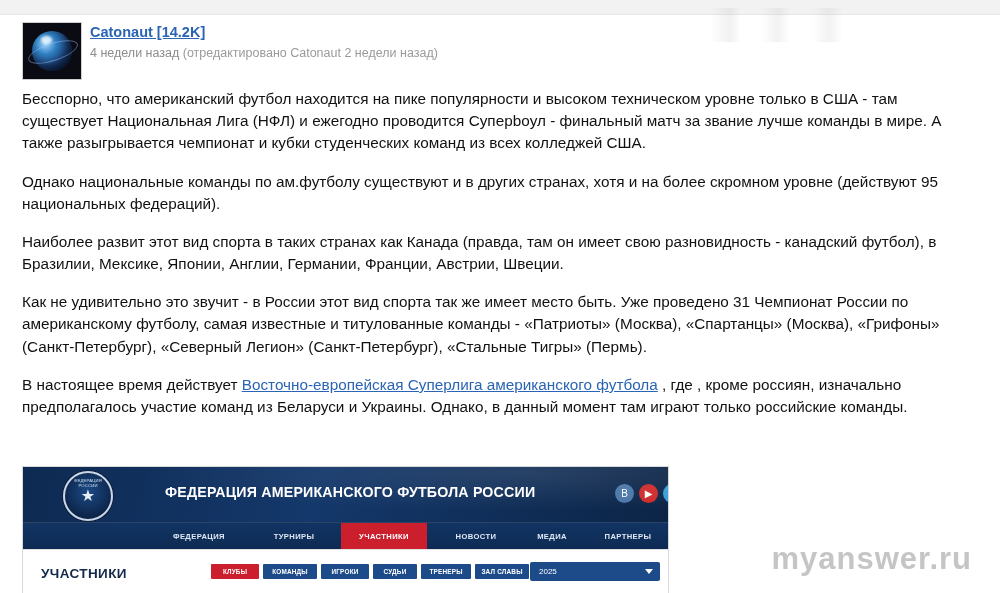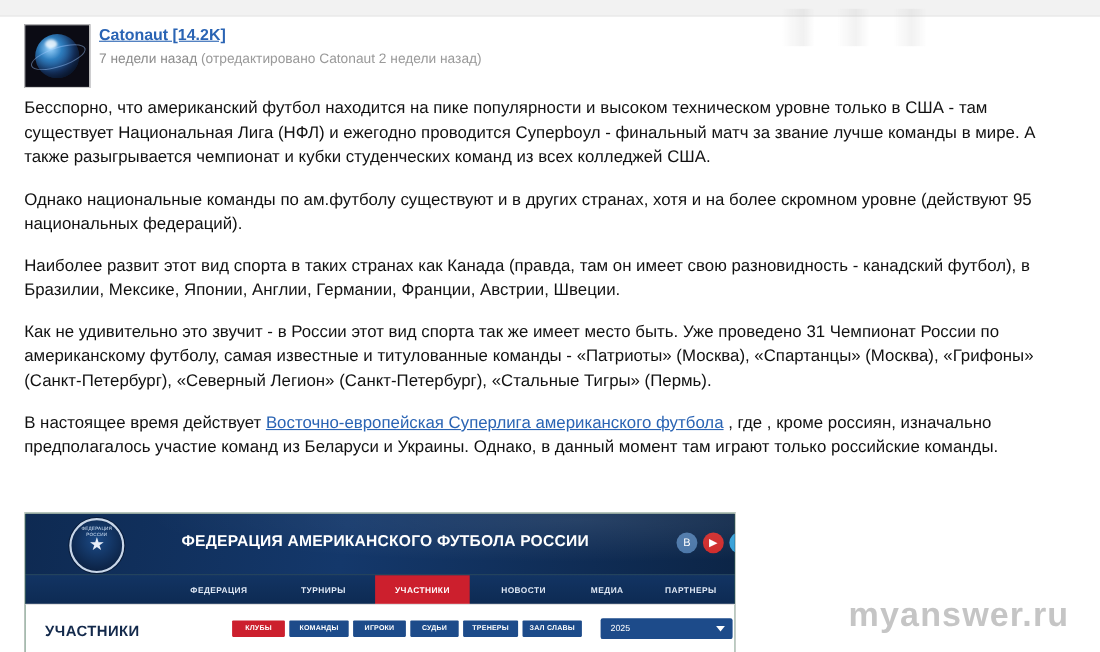--- a/index.html
+++ b/index.html
@@ -106,21 +106,21 @@
     color: #2a64b4;
     text-decoration: underline;
     cursor: pointer;
   }
 
   
   .embed {
     position: absolute;
     left: 22px; top: 466px;
     width: 645px; height: 127px;
-    background: #14532d;
+    background: #22c55e;
     overflow: hidden;
     border: 1px solid #d8d8d8;
     border-bottom: none;
   }
   .embed-hero {
     position: absolute;
     left: 0; top: 0;
     width: 645px; height: 55px;
     background: linear-gradient(100deg, #0e2a52 0%, #14386b 45%, #0c2547 100%);
   }
@@ -227,24 +227,25 @@
     font-weight: bold;
     color: #ffffff;
     background: #1d4b8a;
     text-align: center;
     letter-spacing: 0.2px;
     border-radius: 1px;
   }
   .chip.active { background: #cc1f2d; }
   .year-select {
     position: absolute;
-    left: 523px; top: 12px;
+    left: 507px; top: 12px;
     width: 120px; height: 19px;
     background: #1d4b8a;
     border-radius: 2px;
+    padding-left: 10px;
   }
   .year-select .yr {
     position: absolute;
     left: 9px; top: 0;
     line-height: 19px;
     font-size: 8px;
     color: #ffffff;
   }
   .year-select .caret {
     position: absolute;
@@ -288,21 +289,21 @@
   <div class="smudge"></div>
 
   <div class="comment-head">
     <div class="avatar">
       <div class="ball"></div>
       <div class="ring"></div>
       <div class="glint"></div>
     </div>
     <div class="author-name">Catonaut [14.2K]</div>
     <div class="meta-line">
-      <span>7 недели назад</span>
+      <span>4 недели назад</span>
       <span class="edited">(отредактировано Catonaut 2 недели назад)</span>
     </div>
   </div>
 
   <div class="article">
     <p>Бесспорно, что американский футбол находится на пике популярности и высоком техническом уровне только в США - там существует Национальная Лига (НФЛ) и ежегодно проводится Суперboул - финальный матч за звание лучше команды в мире. А также разыгрывается чемпионат и кубки студенческих команд из всех колледжей США.</p>
     <p>Однако национальные команды по ам.футболу существуют и в других странах, хотя и на более скромном уровне (действуют 95 национальных федераций).</p>
     <p>Наиболее развит этот вид спорта в таких странах как Канада (правда, там он имеет свою разновидность - канадский футбол), в Бразилии, Мексике, Японии, Англии, Германии, Франции, Австрии, Швеции.</p>
     <p>Как не удивительно это звучит - в России этот вид спорта так же имеет место быть. Уже проведено 31 Чемпионат России по американскому футболу, самая известные и титулованные команды - «Патриоты» (Москва), «Спартанцы» (Москва), «Грифоны» (Санкт-Петербург), «Северный Легион» (Санкт-Петербург), «Стальные Тигры» (Пермь).</p>
     <p><span>В настоящее время действует </span><span class="inline-link">Восточно-европейская Суперлига американского футбола</span><span> , где , кроме россиян, изначально предполагалось участие команд из Беларуси и Украины. Однако, в данный момент там играют только российские команды.</span></p>

